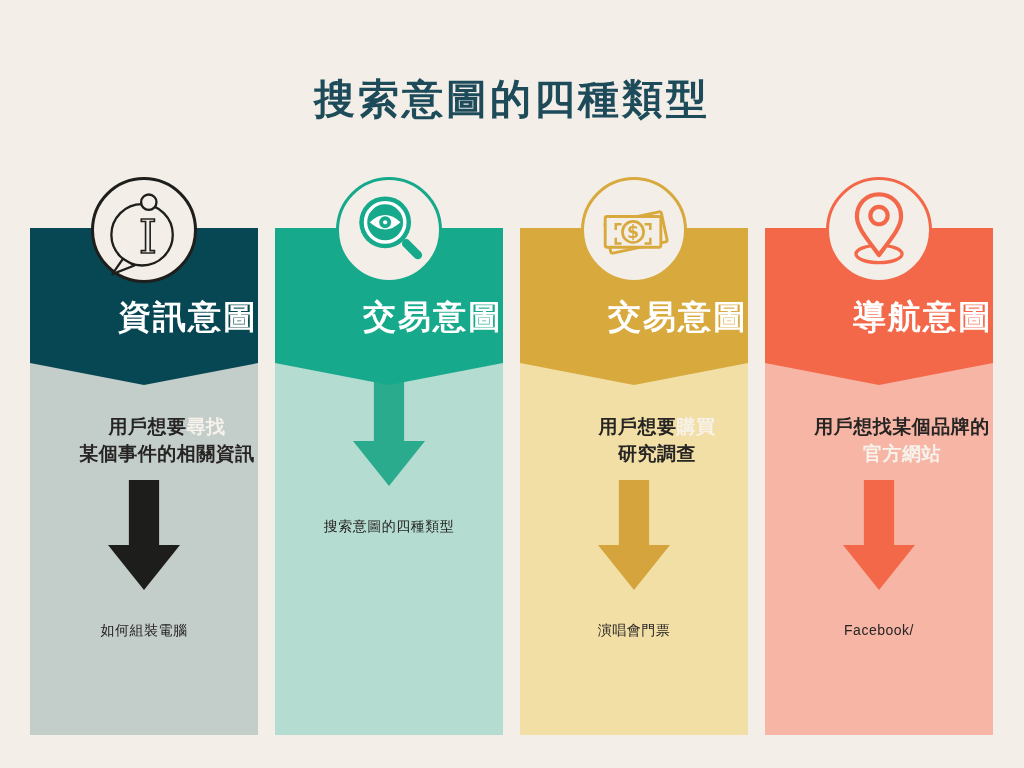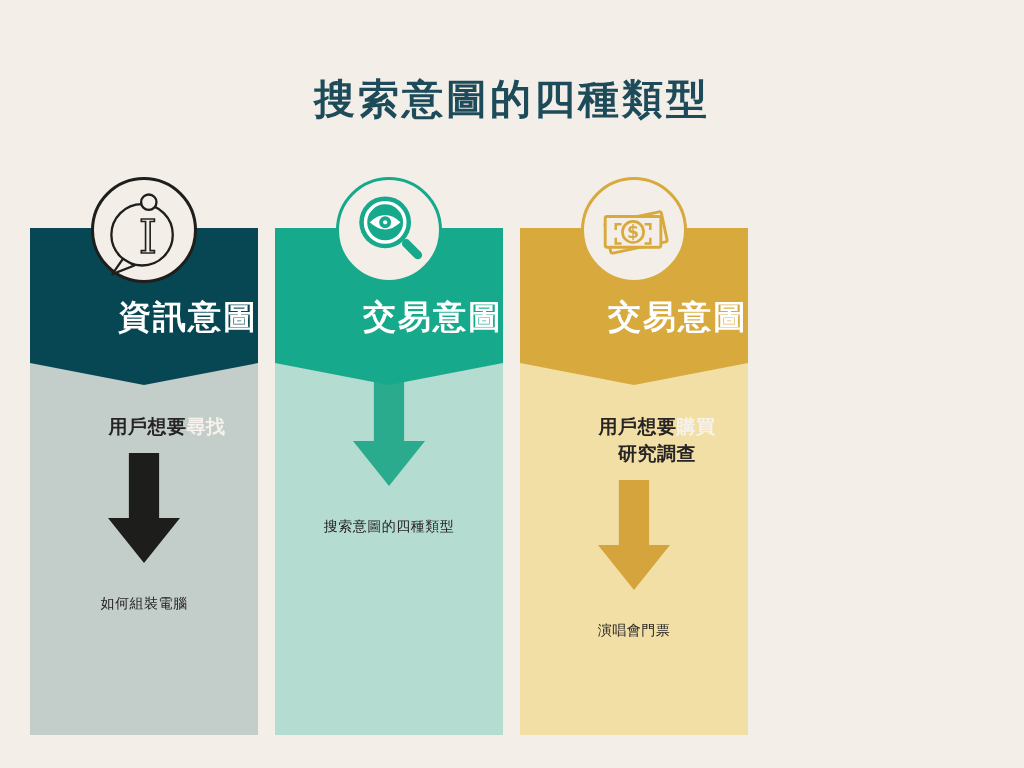--- a/index.html
+++ b/index.html
@@ -127,21 +127,21 @@
         <circle cx="48" cy="55" r="32" fill="none" style="stroke: var(--ico)" stroke-width="2.4"></circle>
         <path d="M28 80 L17 96 L40 87 Z" style="fill: var(--bg); stroke: var(--ico)" stroke-width="2.4" stroke-linejoin="round"></path>
         <text x="54" y="74" text-anchor="middle" font-family="'DejaVu Serif', serif" font-size="48" style="fill: var(--bg); stroke: var(--ico)" stroke-width="1.7">I</text>
         <circle cx="55" cy="21" r="8" style="fill: var(--bg); stroke: var(--ico)" stroke-width="2.4"></circle>
       </svg>
     </div>
     <div class="col-header">
       <div class="col-title">資訊意圖</div>
     </div>
     <div class="col-body">
-      <p class="desc"><span>用戶想要</span><span class="hl">尋找</span><br><span class="hl"></span></p>
+      <p class="desc"><span>用戶想要</span><span class="hl">尋找</span><br><span class="hl"></span><span>某個事件的相關資訊</span></p>
       <div class="down-arrow"></div>
       <p class="example">如何組裝電腦</p>
     </div>
   </section>
 
   <section class="column col-2" style="--hdr: #17a98b; --bod: #b4dcd0; --arw: #2aab8d; --ico: #17a98b;">
     <div class="badge">
       <svg viewBox="0 0 100 100">
         <line x1="68" y1="64" x2="80" y2="76" style="stroke: var(--ico)" stroke-width="9" stroke-linecap="round"></line>
         <circle cx="46" cy="42" r="27" style="fill: var(--ico)"></circle>
@@ -178,14 +178,31 @@
     <div class="col-header">
       <div class="col-title">交易意圖</div>
     </div>
     <div class="col-body">
       <p class="desc"><span>用戶想要</span><span class="hl">購買</span><br><span class="hl"></span><span>研究調查</span></p>
       <div class="down-arrow"></div>
       <p class="example">演唱會門票</p>
     </div>
   </section>
 
+  <section class="column col-4" style="--hdr: #f4684a; --bod: #f6b5a5; --arw: #f4684a; --ico: #f4684a;">
+    <div class="badge">
+      <svg viewBox="0 0 100 100">
+        <ellipse cx="50" cy="75" rx="24" ry="9" fill="none" style="stroke: var(--ico)" stroke-width="3.4"></ellipse>
+        <path d="M50 13 C36.5 13 27 23 27 36 C27 46 34 55 50 76 C66 55 73 46 73 36 C73 23 63.5 13 50 13 Z" style="fill: var(--bg); stroke: var(--ico)" stroke-width="4.4" stroke-linejoin="round"></path>
+        <circle cx="50" cy="35" r="9" fill="none" style="stroke: var(--ico)" stroke-width="4.4"></circle>
+      </svg>
+    </div>
+    <div class="col-header">
+      <div class="col-title">導航意圖</div>
+    </div>
+    <div class="col-body">
+      <p class="desc"><span>用戶想找某個品牌的</span><span class="hl"></span><br><span class="hl">官方網站</span><span></span></p>
+      <div class="down-arrow"></div>
+      <p class="example">Facebook/</p>
+    </div>
+  </section>
 
 </div>
 
 </body></html>

